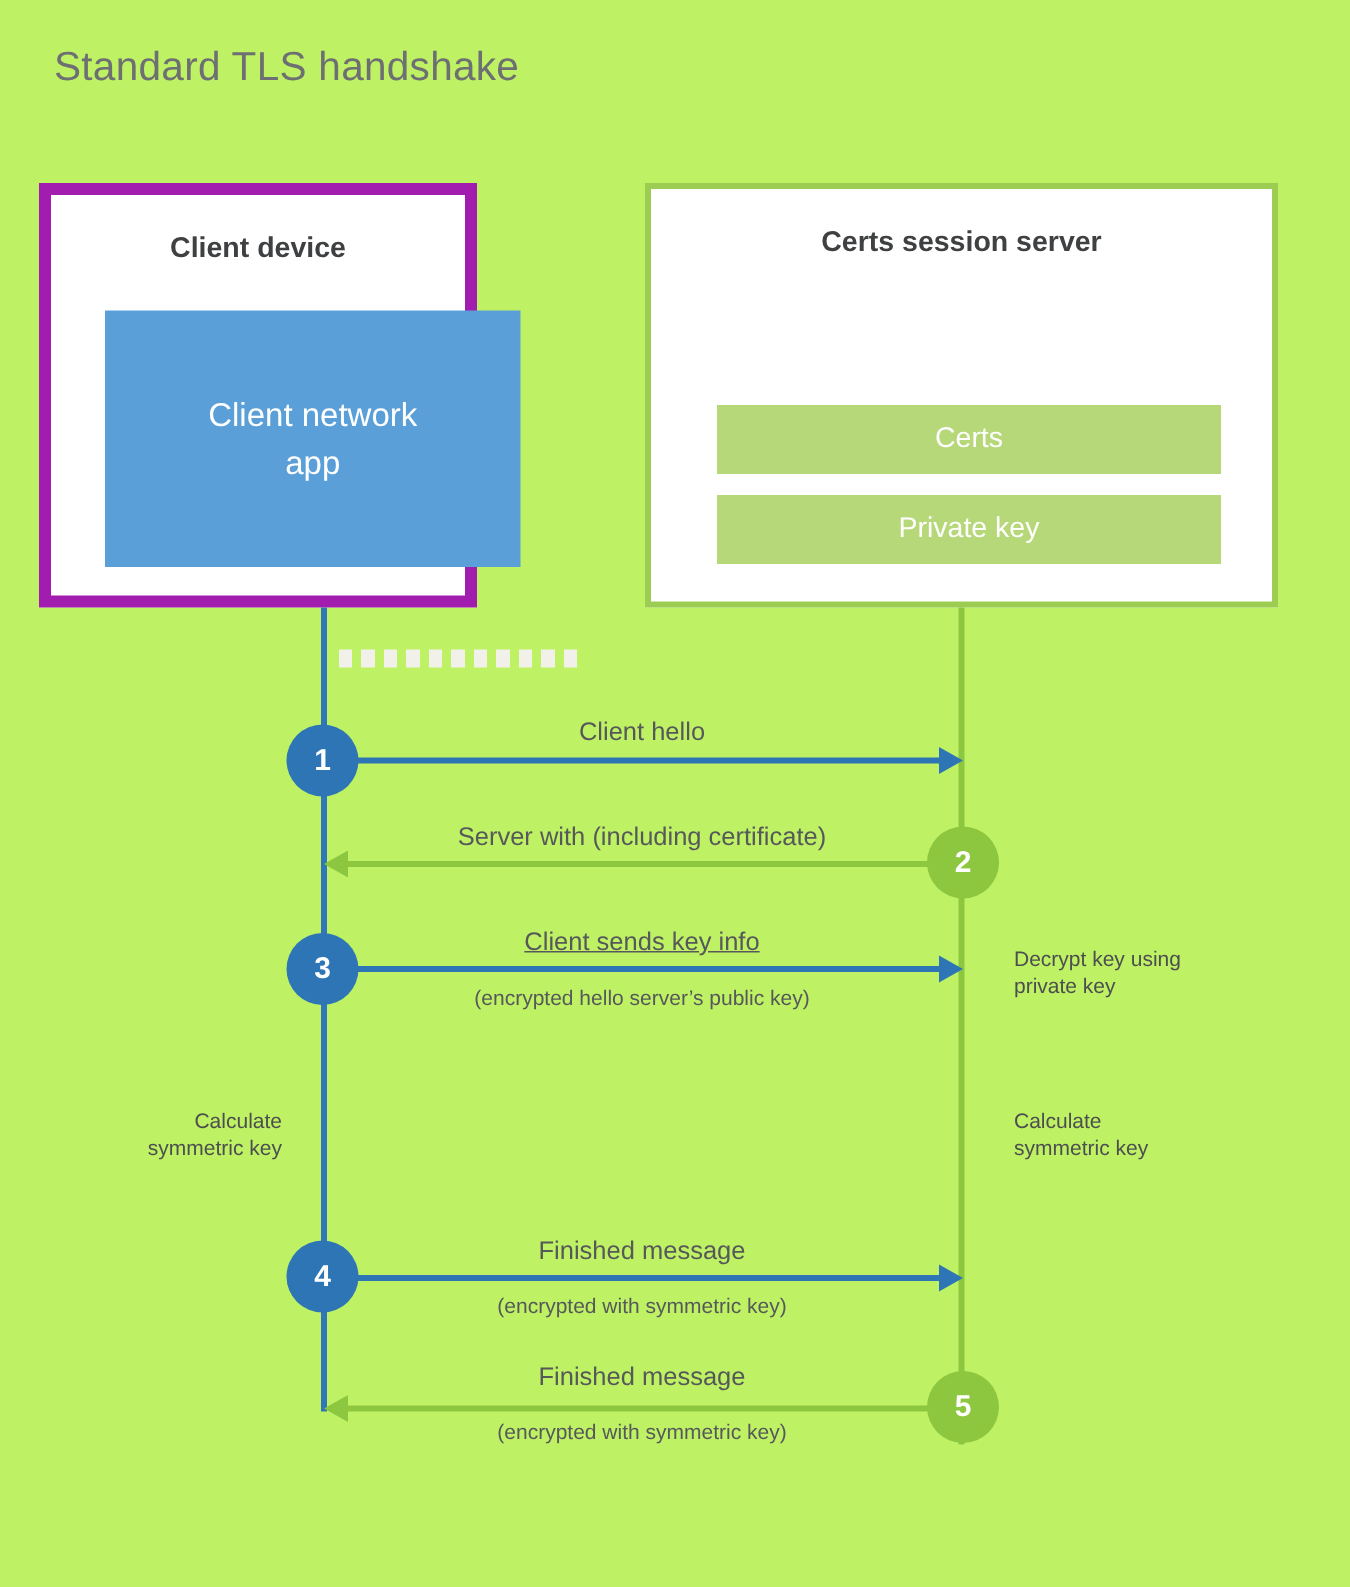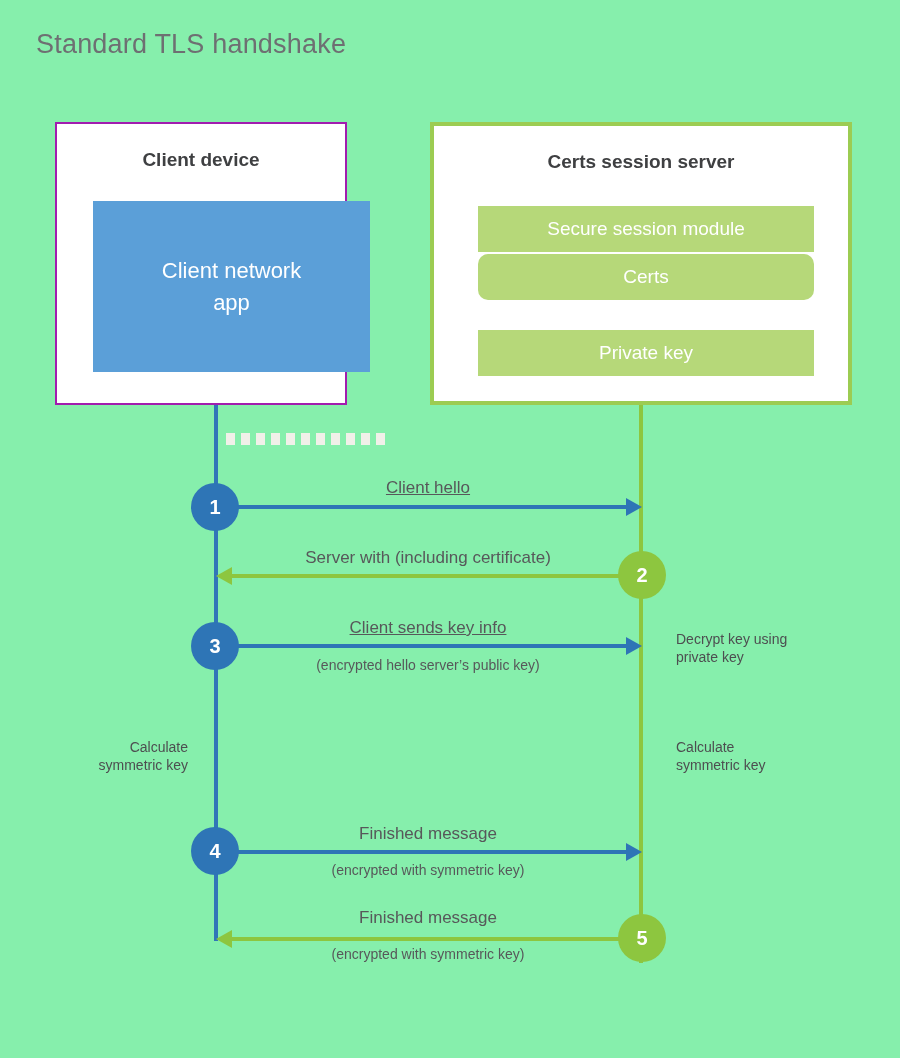--- a/index.html
+++ b/index.html
@@ -1,52 +1,52 @@
 <!DOCTYPE html>
 <html><head>
 <meta charset="utf-8">
 <style>
   html, body { margin: 0; padding: 0; background: #ffffff; }
   * { box-sizing: border-box; }
   .canvas {
     position: relative;
     width: 900px;
     height: 1058px;
-    background: #86efac;
+    background: #bef264;
     font-family: "Liberation Sans", "DejaVu Sans", sans-serif;
     overflow: hidden;
   }
   .preline { white-space: pre-line; }
 
   
   .page-title {
     position: absolute; left: 36px; top: 29px;
     font-size: 27px; font-weight: 300; color: #6e6f72; letter-spacing: 0.2px;
   }
 
   
   .box { position: absolute; top: 122px; height: 283px; background: #ffffff; }
-  .box.client { left: 55px; width: 292px; border: 2px solid #a21caf; }
+  .box.client { left: 26px; width: 292px; border: 8px solid #a21caf; }
   .box.server { left: 430px; width: 422px; border: 4px solid #9ccc52; }
   .box-title {
     position: absolute; left: 0; right: 0; top: 25px;
     text-align: center; font-size: 19px; font-weight: 700; color: #3f4042;
   }
   .client-app {
     position: absolute; left: 36px; top: 77px; width: 277px; height: 171px;
     background: #5b9fd8; color: #ffffff; font-size: 22px; line-height: 1.45;
     display: flex; align-items: center; justify-content: center; text-align: center;
   }
   .server-bar {
     position: absolute; left: 44px; width: 336px; height: 46px;
     background: #b6d879; color: #ffffff; font-size: 19px;
     display: flex; align-items: center; justify-content: center; text-align: center;
   }
   .server-bar.b0 { top: 80px; }
-  .server-bar.b1 { top: 128px; border-radius: 10px; }
+  .server-bar.b1 { top: 144px; }
   .server-bar.b2 { top: 204px; }
 
   
   .lifeline { position: absolute; width: 4px; }
   .lifeline.client { left: 214px; top: 405px; height: 536px; background: #3176b8; }
   .lifeline.server { left: 639px; top: 405px; height: 558px; background: #8dc63f; }
 
   
   .ghost-dashes {
     position: absolute; left: 226px; top: 433px; width: 164px; height: 12px;
@@ -82,21 +82,21 @@
 
   
   .msg-label {
     position: absolute; left: 215px; width: 426px; text-align: center;
     font-size: 17px; color: #57585a;
   }
   .msg-sublabel {
     position: absolute; left: 215px; width: 426px; text-align: center;
     font-size: 14px; color: #57585a;
   }
-  .lbl1 { top: 478px; text-decoration: underline; }
+  .lbl1 { top: 478px; }
   .lbl2 { top: 548px; }
   .lbl3 { top: 618px; text-decoration: underline; } .sub3 { top: 657px; }
   .lbl4 { top: 824px; } .sub4 { top: 862px; }
   .lbl5 { top: 908px; } .sub5 { top: 946px; }
 
   
   .side-note {
     position: absolute; font-size: 14px; color: #4d4e50; line-height: 1.28;
   }
   .note-decrypt { left: 676px; top: 631px; text-align: left; }
@@ -111,21 +111,20 @@
   <div class="page-title">Standard TLS handshake</div>
 
   <div class="box client">
     <div class="box-title">Client device</div>
     <div class="client-app preline">Client network
 app</div>
   </div>
 
   <div class="box server">
     <div class="box-title">Certs session server</div>
-    <div class="server-bar b0">Secure session module</div>
     <div class="server-bar b1">Certs</div>
     <div class="server-bar b2">Private key</div>
   </div>
 
   <div class="lifeline client"></div>
   <div class="lifeline server"></div>
   <div class="ghost-dashes"></div>
 
   <div class="msg-label lbl1">Client hello</div>
   <div class="arrow-line blue y1l"></div>

